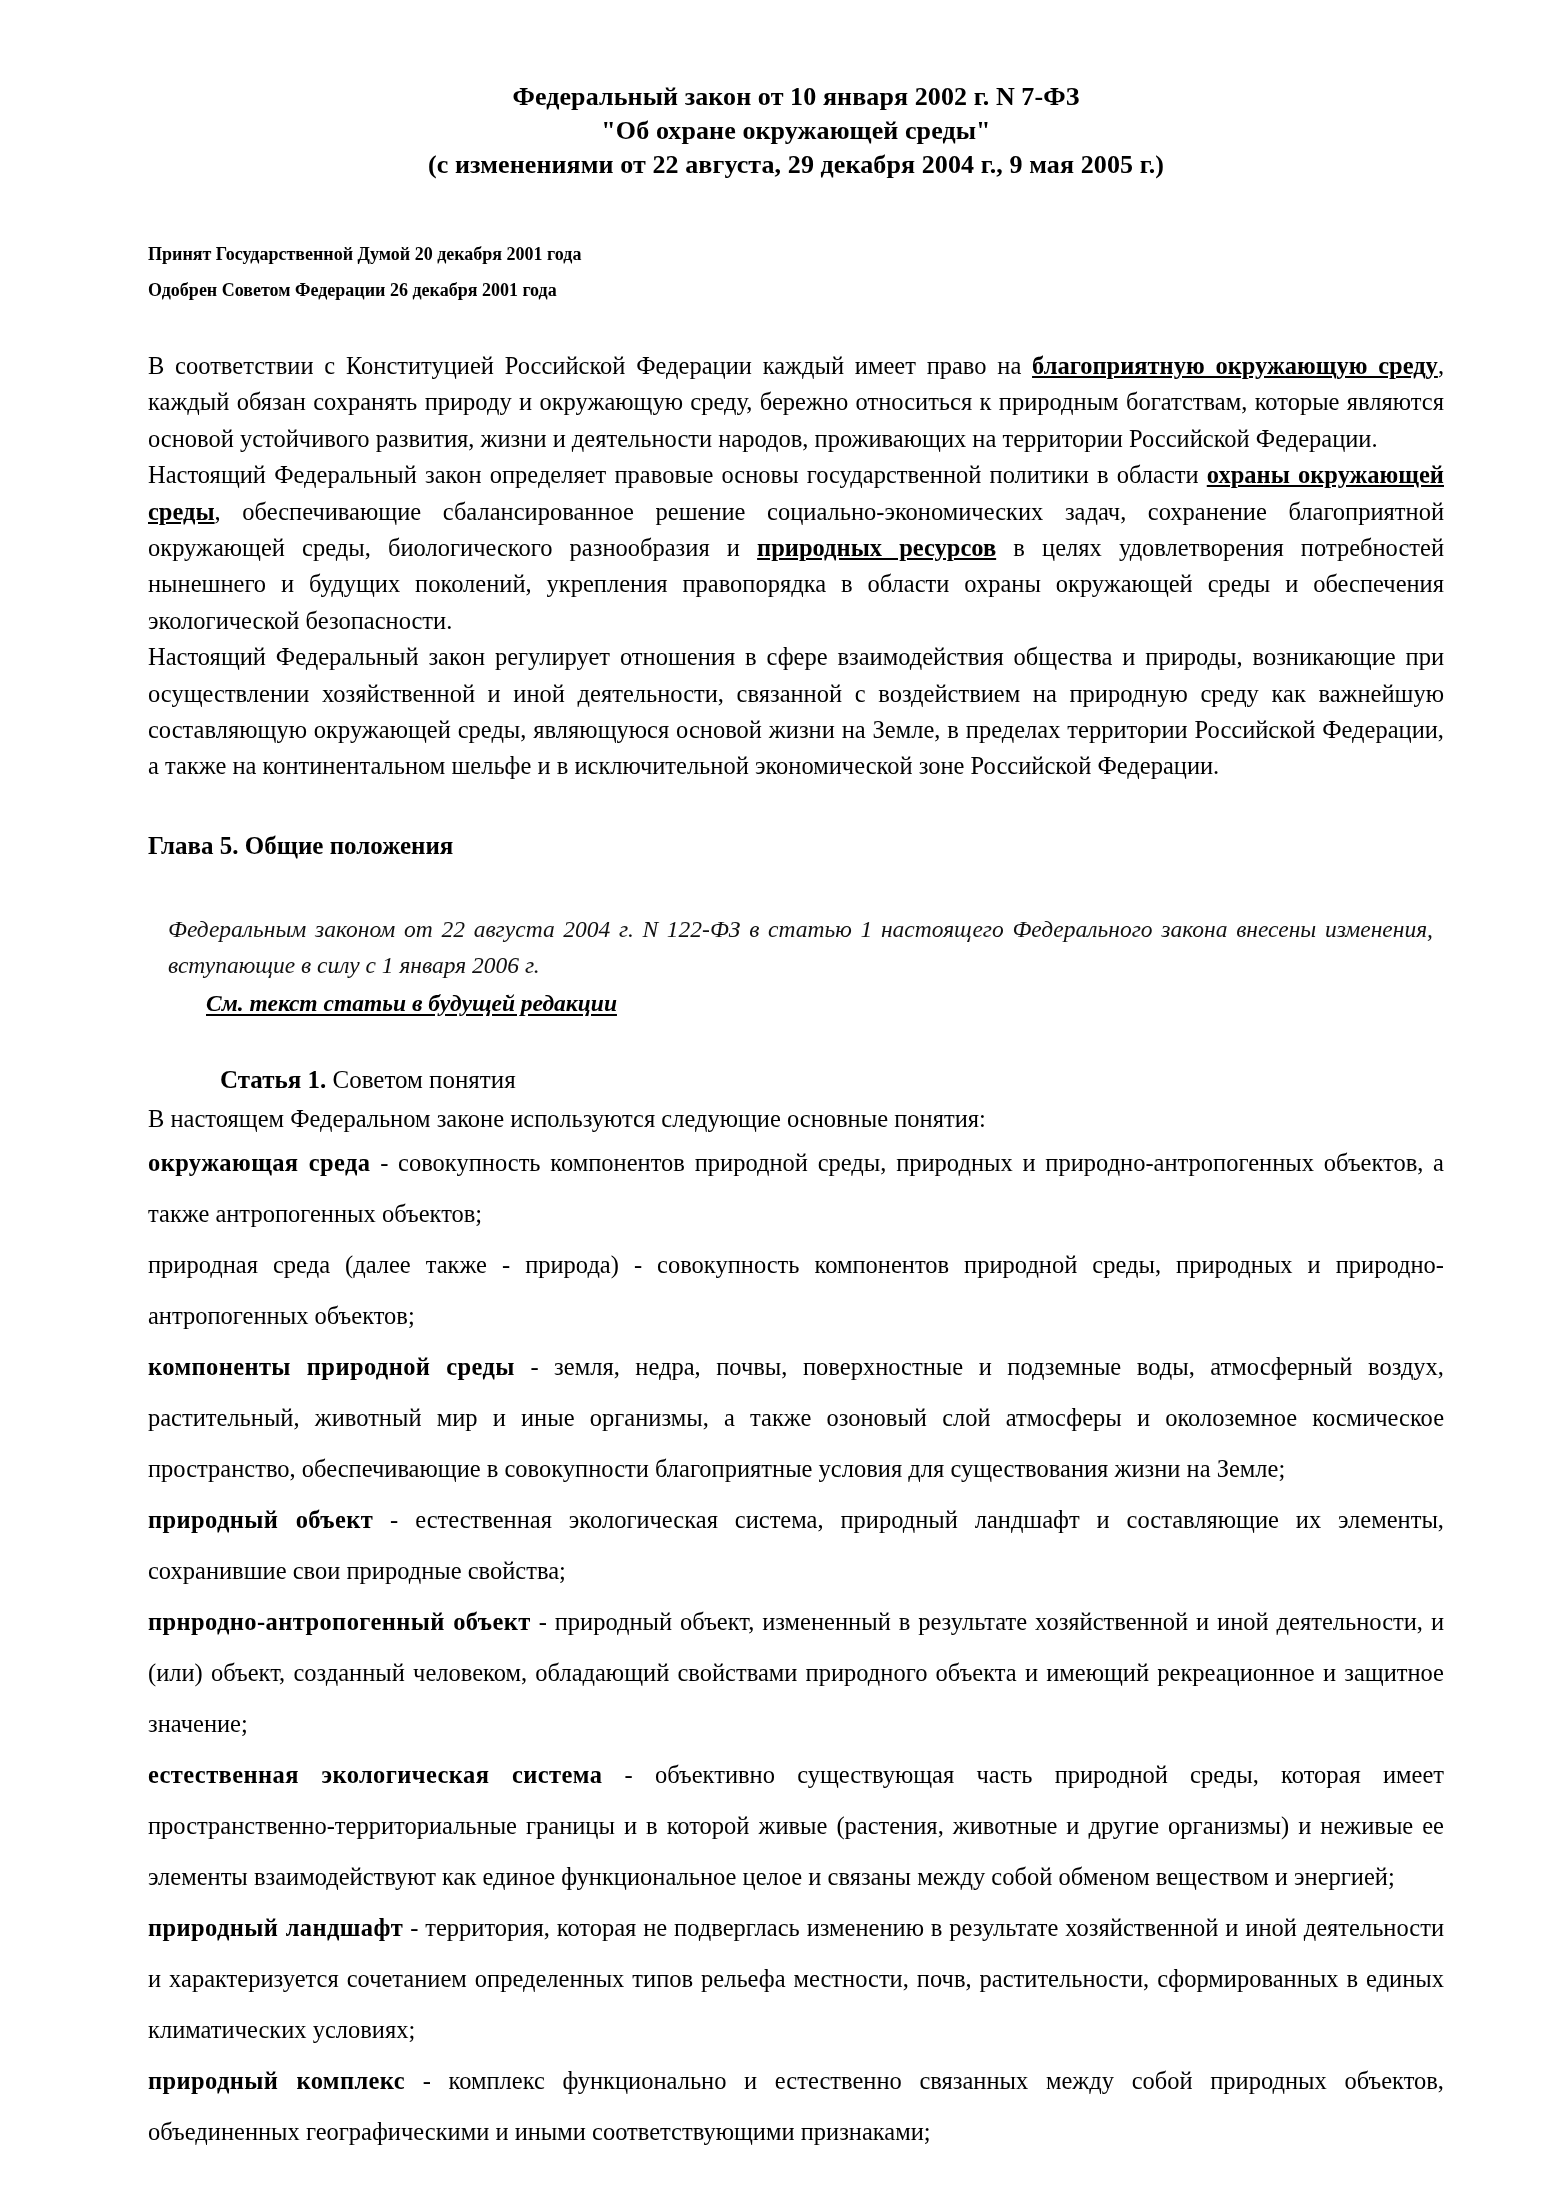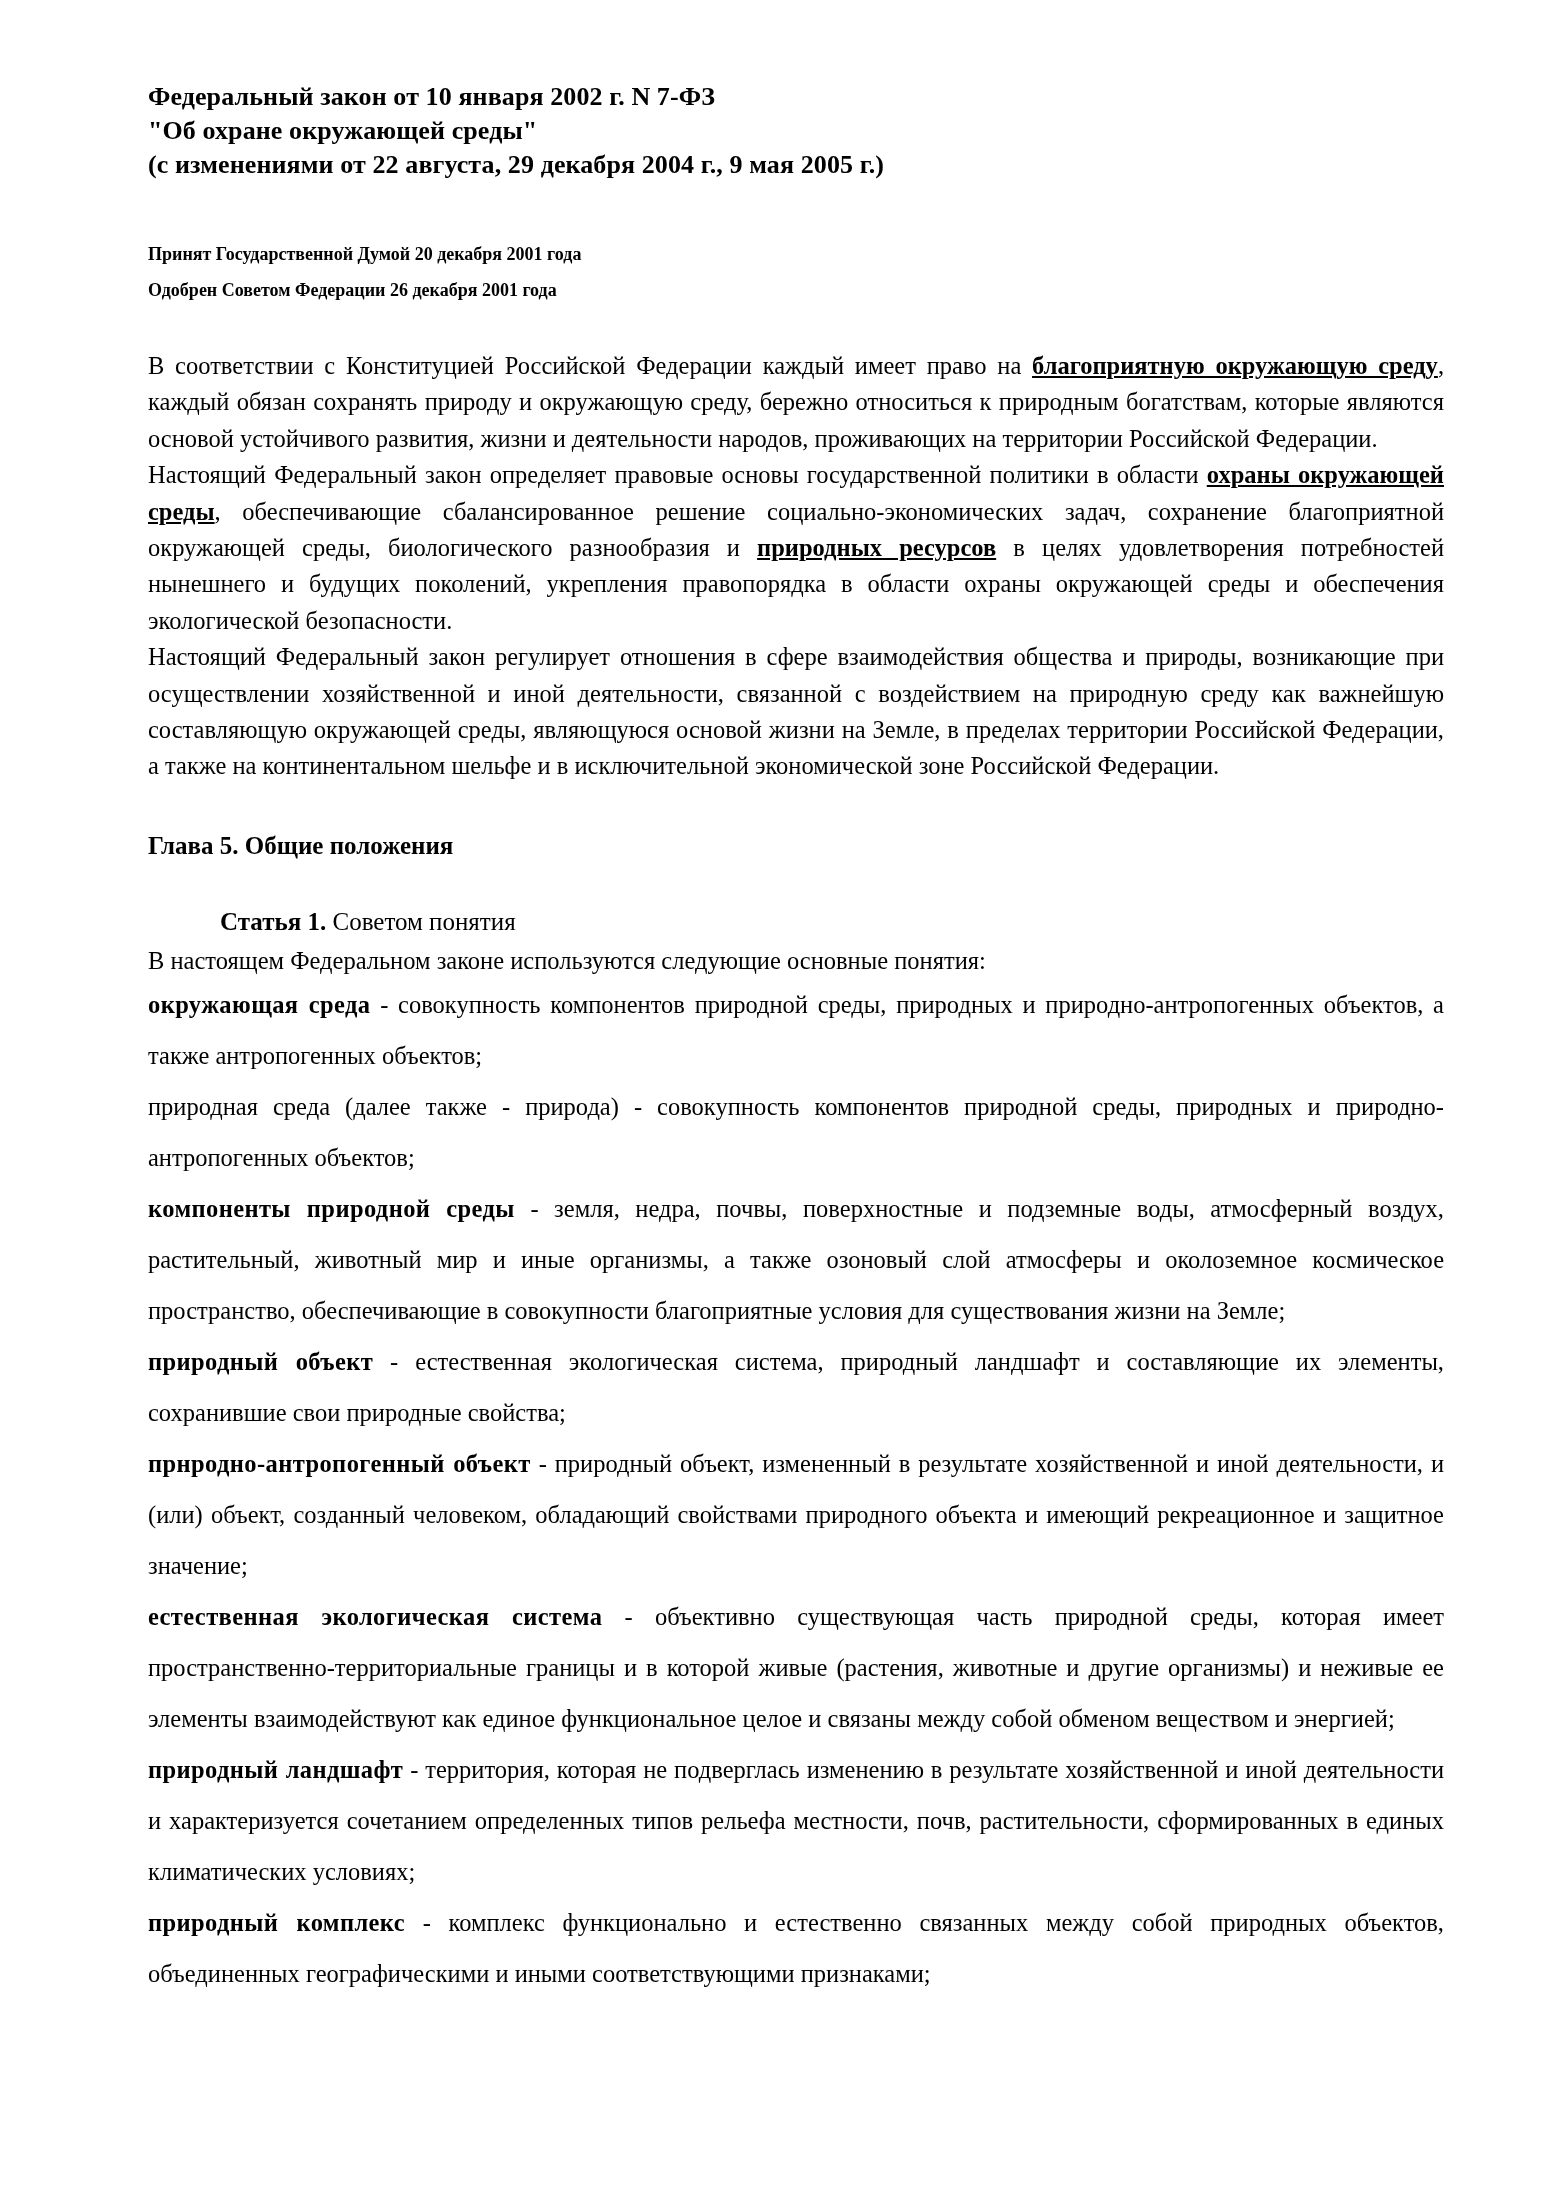--- a/index.html
+++ b/index.html
@@ -21,21 +21,21 @@
   .content {
     position: absolute;
     left: 148px;
     top: 0;
     width: 1296px;
   }
 
   
   .title-block {
     margin-top: 80px;
-    text-align: left;
+    text-align: center;
   }
   .title-line {
     font-weight: bold;
     font-size: 26px;
     line-height: 34px;
     letter-spacing: 0.1px;
   }
 
   
   .adopt-block {
@@ -149,20 +149,26 @@
     <div class="body-block">
       <p class="para"><span>В соответствии с Конституцией Российской Федерации каждый имеет право на </span><span class="lnk">благоприятную окружающую среду</span><span>, каждый обязан сохранять природу и окружающую среду, бережно относиться к природным богатствам, которые являются основой устойчивого развития, жизни и деятельности народов, проживающих на территории Российской Федерации.</span></p>
 
       <p class="para"><span>Настоящий Федеральный закон определяет правовые основы государственной политики в области </span><span class="lnk">охраны окружающей среды</span><span>, обеспечивающие сбалансированное решение социально-экономических задач, сохранение благоприятной окружающей среды, биологического разнообразия и </span><span class="lnk">природных ресурсов</span><span> в целях удовлетворения потребностей нынешнего и будущих поколений, укрепления правопорядка в области охраны окружающей среды и обеспечения экологической безопасности.</span></p>
 
       <p class="para">Настоящий Федеральный закон регулирует отношения в сфере взаимодействия общества и природы, возникающие при осуществлении хозяйственной и иной деятельности, связанной с воздействием на природную среду как важнейшую составляющую окружающей среды, являющуюся основой жизни на Земле, в пределах территории Российской Федерации, а также на континентальном шельфе и в исключительной экономической зоне Российской Федерации.</p>
     </div>
 
     <div class="chapter">Глава 5. Общие положения</div>
 
+    <div class="note">
+      <div class="note-text">Федеральным законом от 22 августа 2004 г. N 122-ФЗ в статью 1 настоящего Федерального закона внесены изменения, вступающие в силу с 1 января 2006 г.</div>
+      <div class="note-link-row">
+        <span class="note-link">См. текст статьи в будущей редакции</span>
+      </div>
+    </div>
 
     <div class="article-head">
       <span class="num">Статья 1.</span>
       <span>Советом понятия</span>
     </div>
 
     <div class="defs">
       <p class="para">В настоящем Федеральном законе используются следующие основные понятия:</p>
 
       <p class="def"><span class="term">окружающая среда</span><span> - совокупность компонентов природной среды, природных и природно-антропогенных объектов, а также антропогенных объектов;</span></p>

